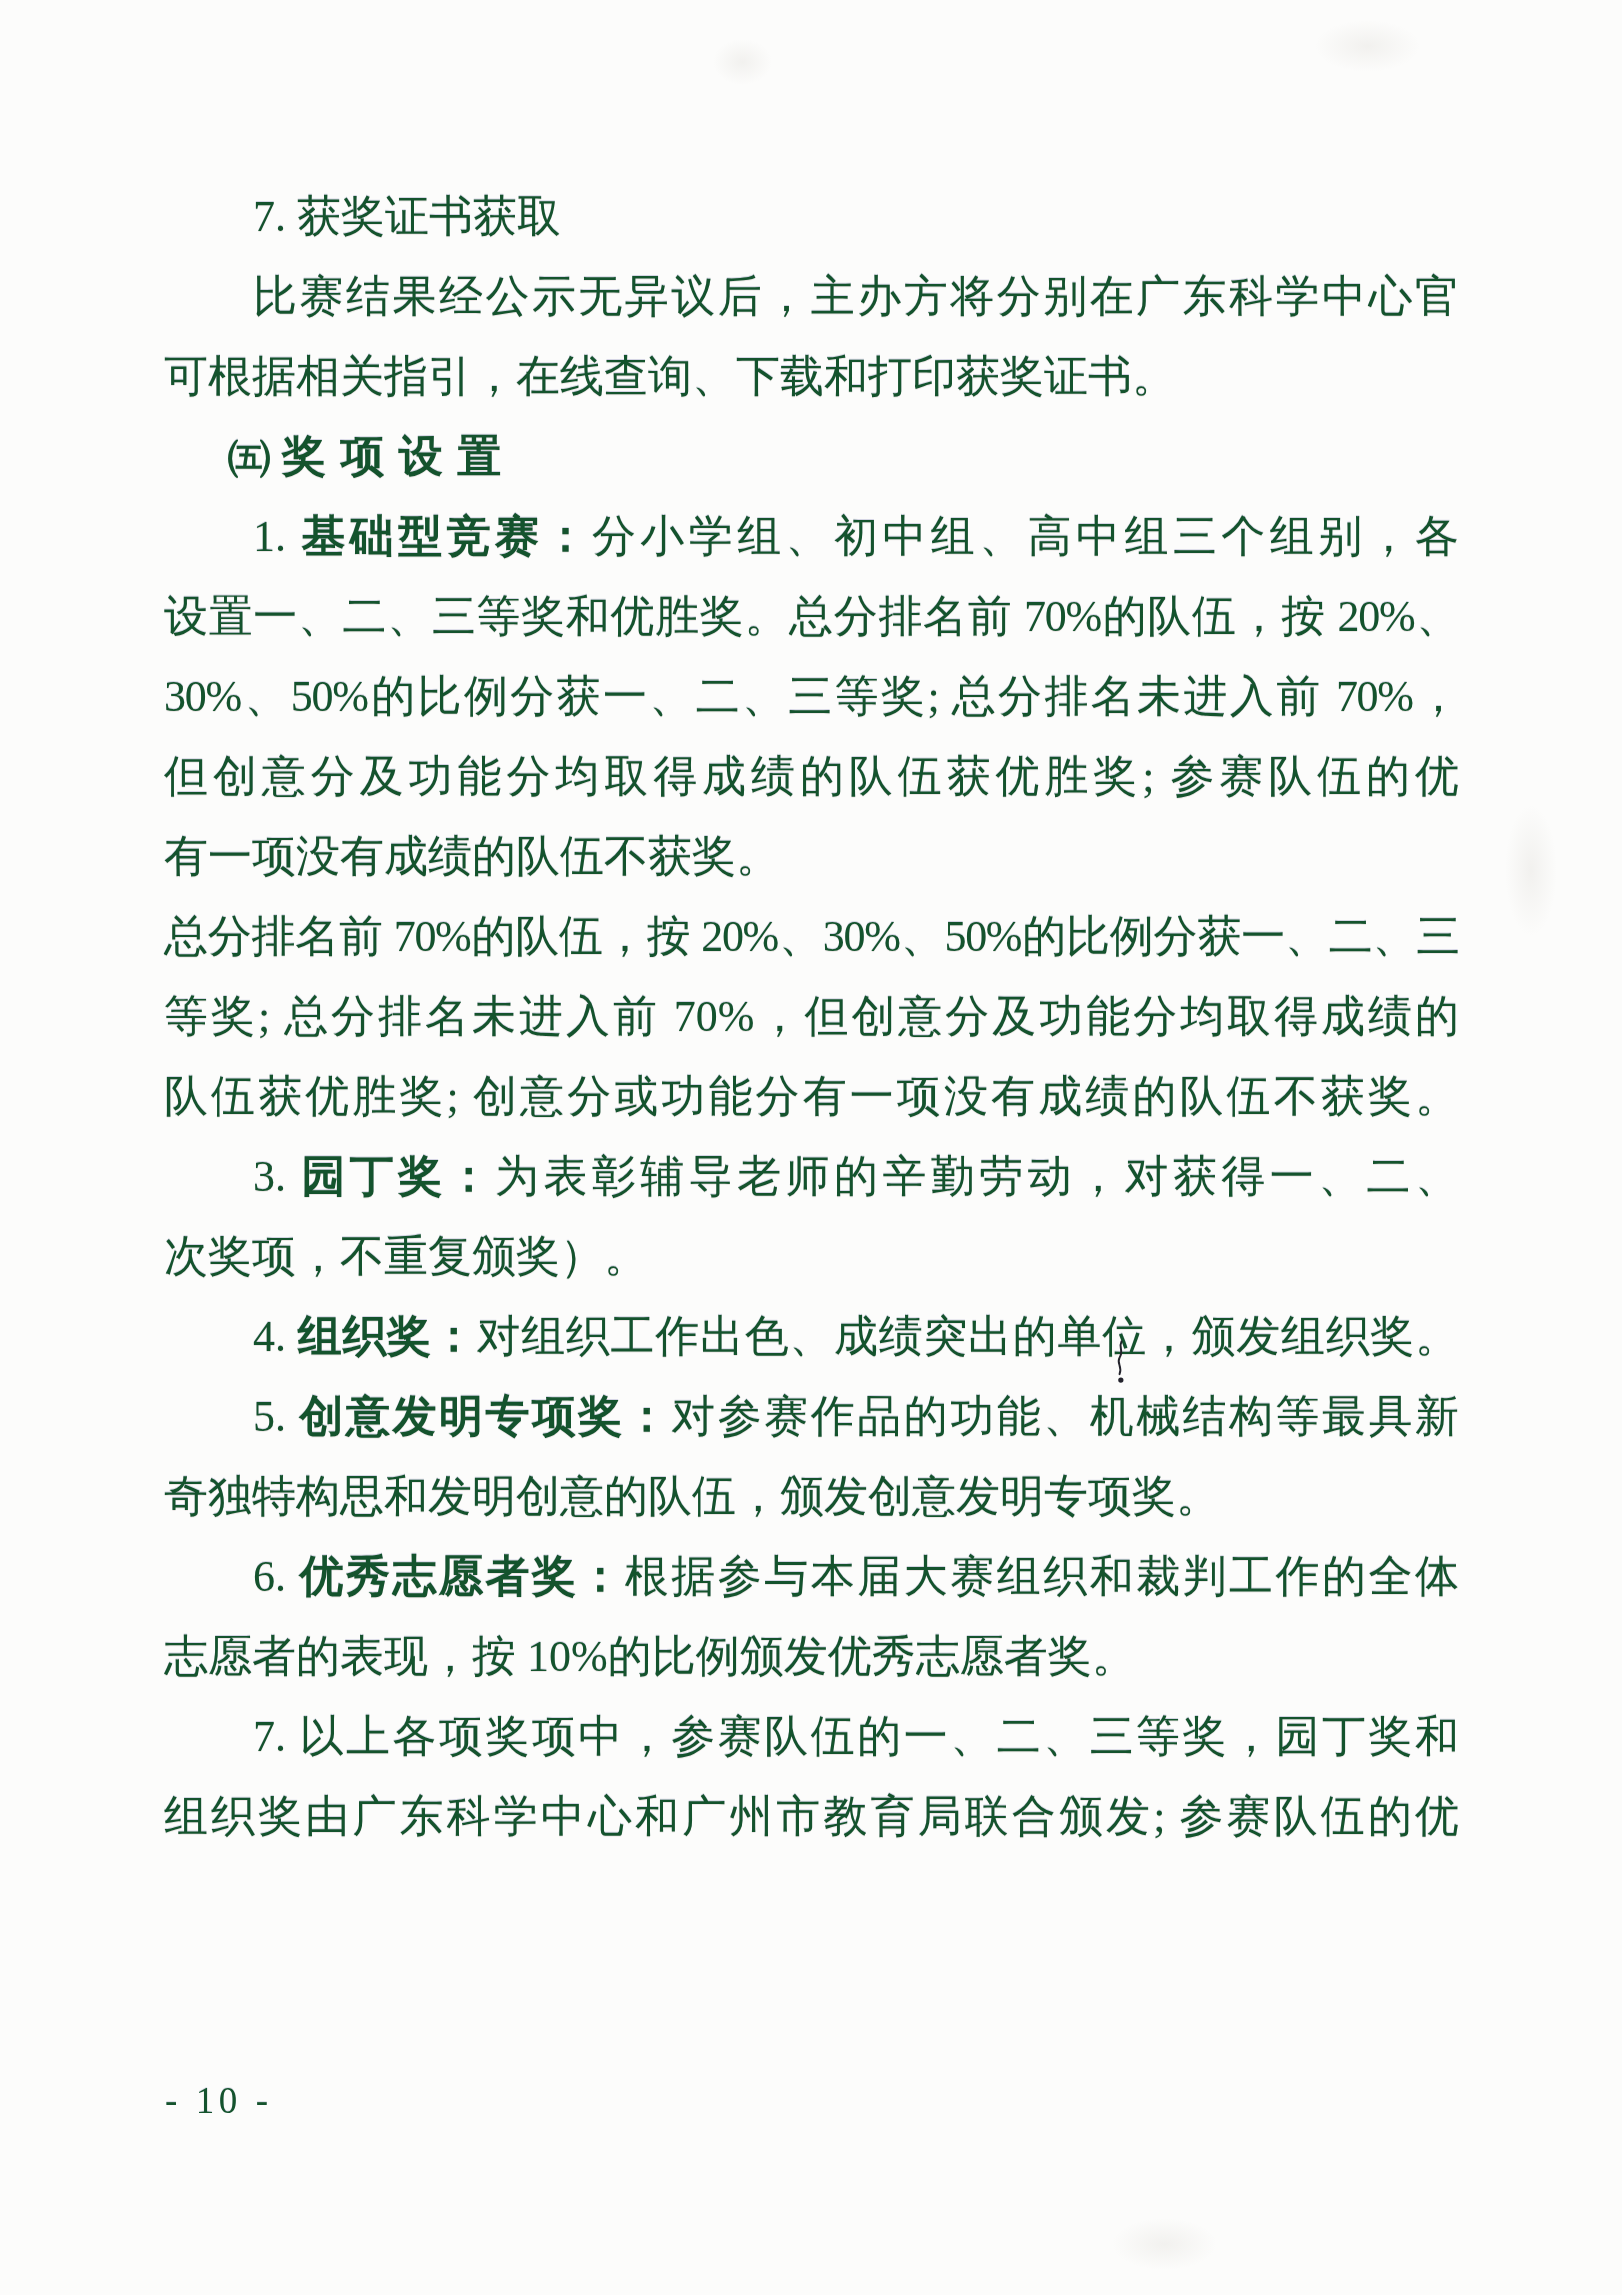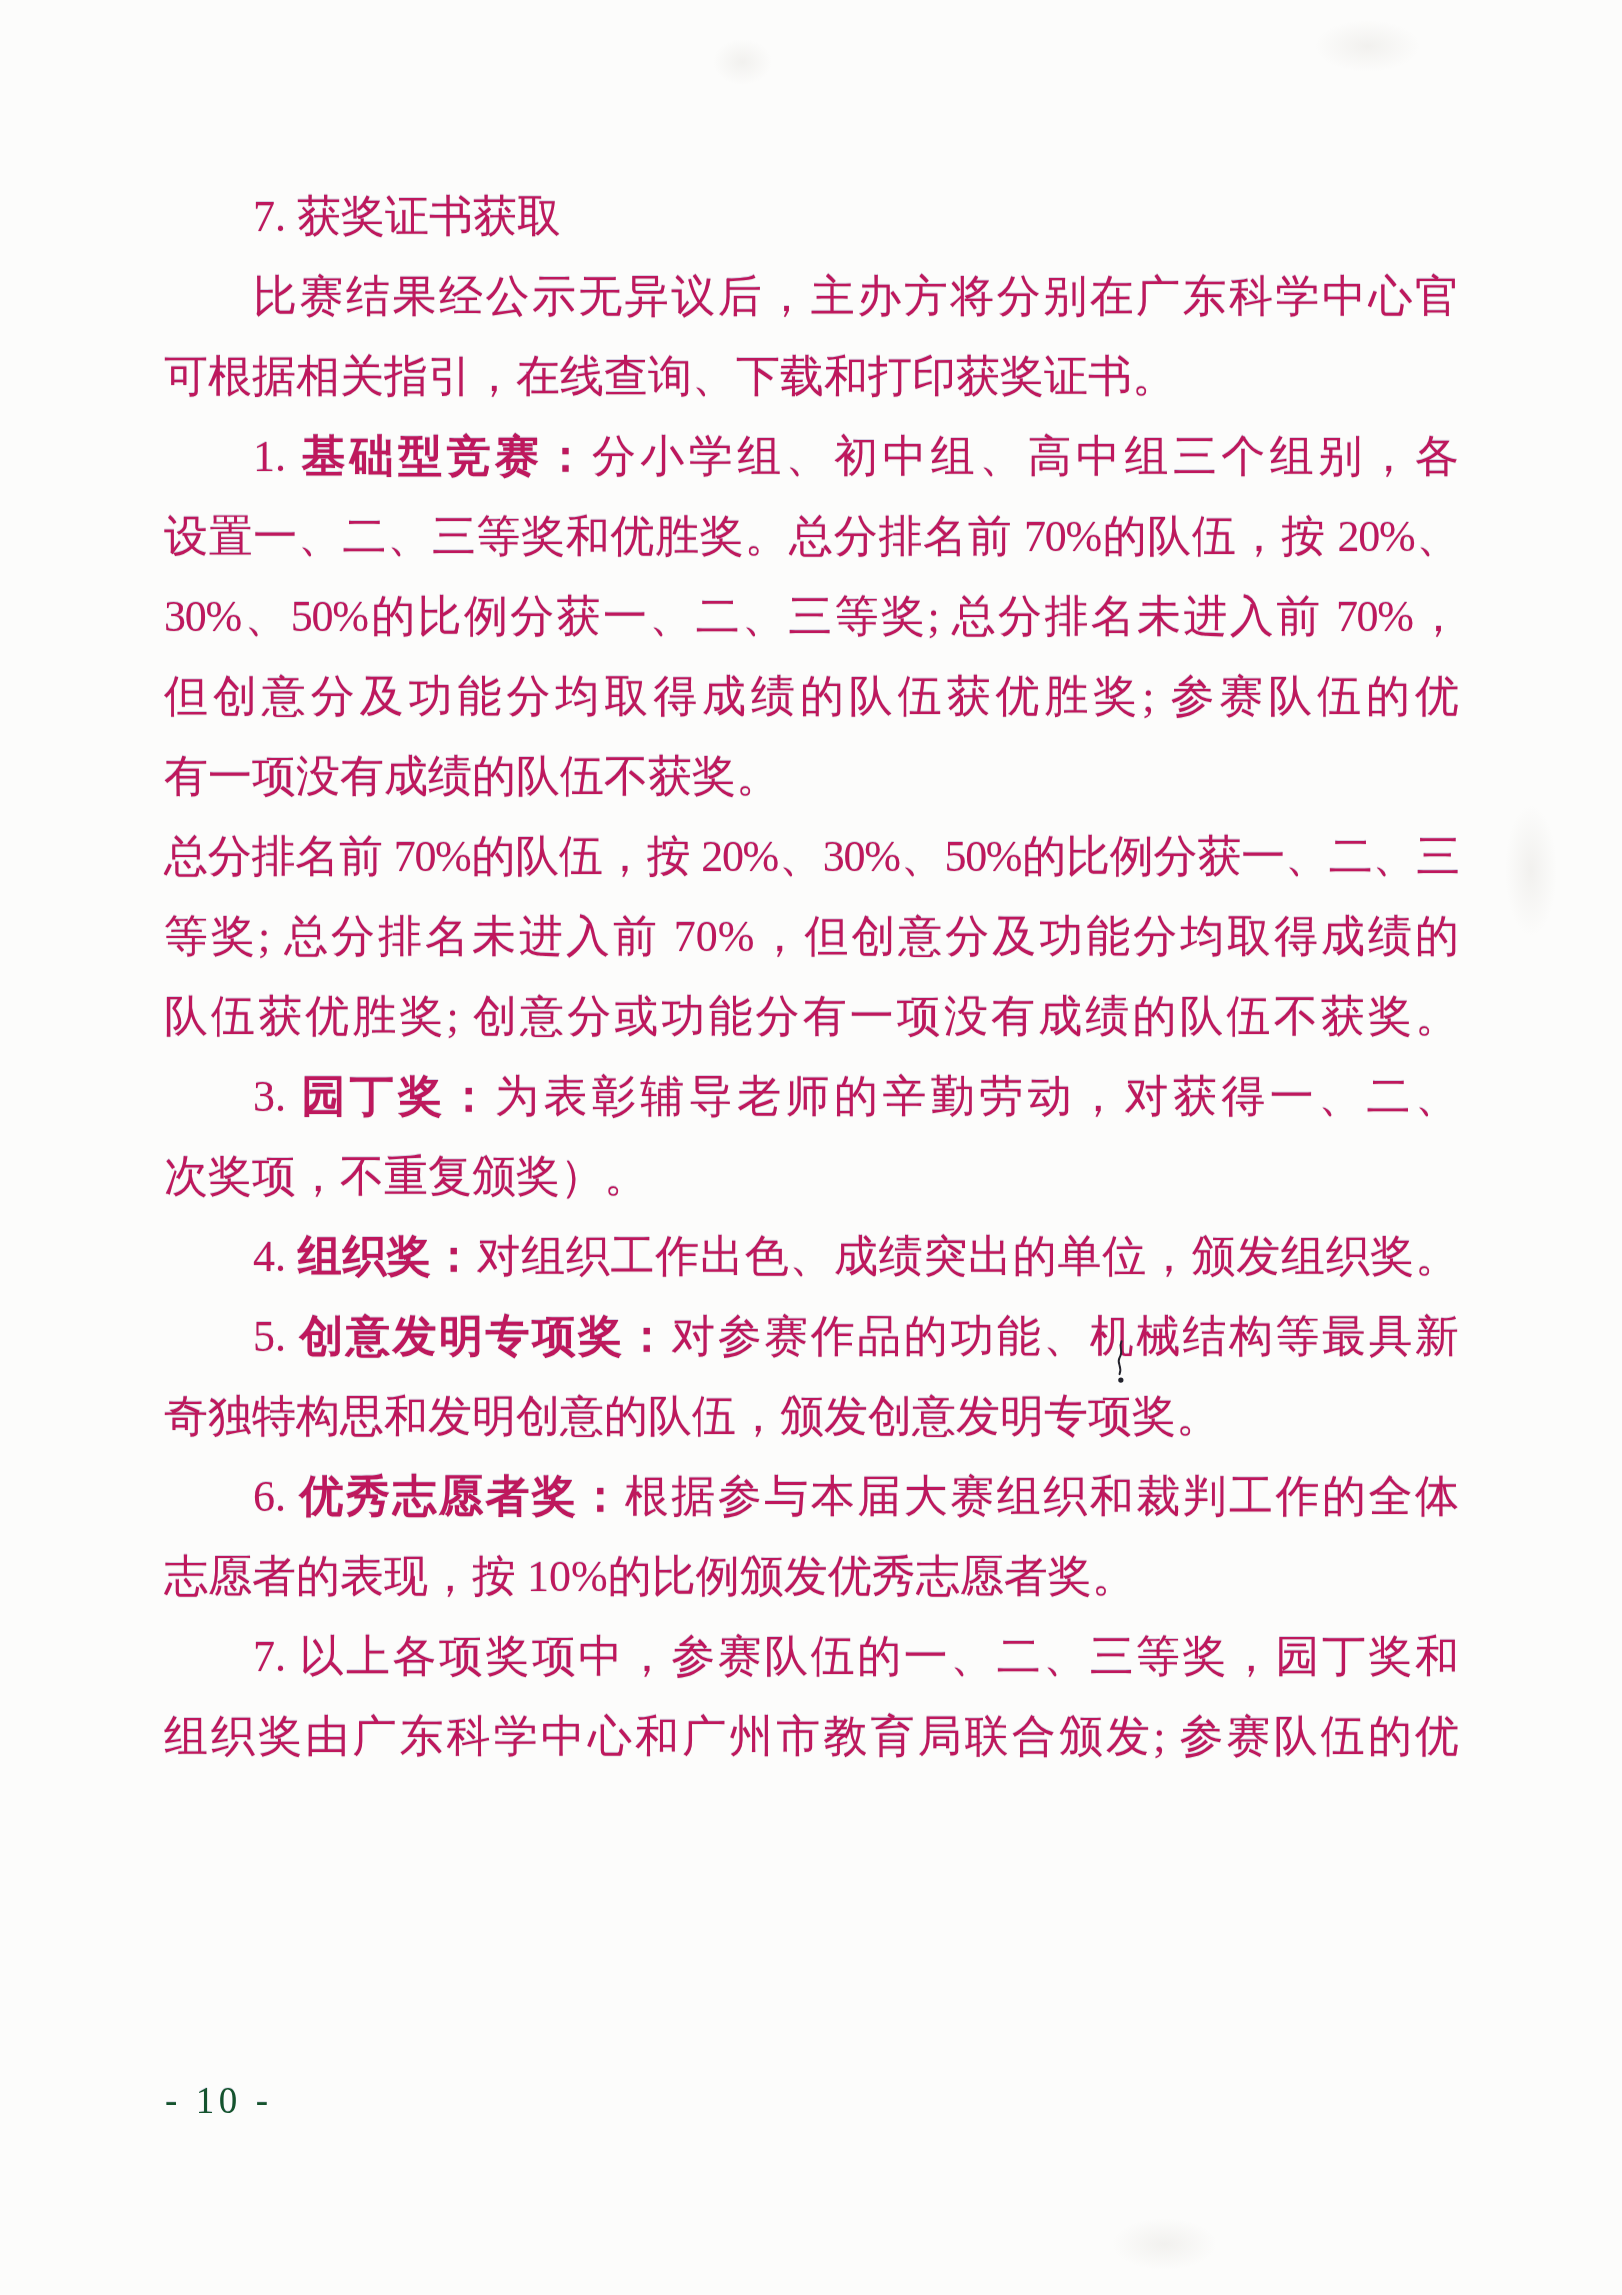--- a/index.html
+++ b/index.html
@@ -16,21 +16,21 @@
     overflow:hidden;
   }
   .text-block{
     position:absolute;
     left:164px;top:177px;width:1295px;
   }
   .line{
     font-size:44px;
     line-height:80px;
     height:80px;
-    color:#be185d;
+    color:#14532d;
     white-space:nowrap;
     text-shadow:0 -0.7px 0 rgba(40,40,130,0.18), 0 1.3px 0 rgba(90,40,40,0.10);
   }
   .line.indent{text-indent:89px;}
   .line.justify{text-align:justify;text-align-last:justify;}
   .line.tight{letter-spacing:-1.3px;}
   .line.heading{text-indent:63px;}
   .run-bold{font-weight:700;}
   .run-regular{font-weight:400;}
   .run-spaced{letter-spacing:14.4px;}
@@ -64,20 +64,21 @@
 
   <div class="smudge s1"></div>
   <div class="smudge s2"></div>
   <div class="smudge s3"></div>
   <div class="smudge s4"></div>
 
   <div class="text-block">
       <div class="line indent"><span class="run-regular">7. 获奖证书获取</span></div>
       <div class="line indent justify"><span class="run-regular">比赛结果经公示无异议后，主办方将分别在广东科学中心官</span></div>
       <div class="line"><span class="run-regular">可根据相关指引，在线查询、下载和打印获奖证书。</span></div>
+      <div class="line heading"><span class="run-bold">㈤ </span><span class="run-bold run-spaced">奖项设置</span></div>
       <div class="line indent justify"><span class="run-regular">1. </span><span class="run-bold">基础型竞赛：</span><span class="run-regular">分小学组、初中组、高中组三个组别，各</span></div>
       <div class="line justify tight"><span class="run-regular">设置一、二、三等奖和优胜奖。总分排名前 70%的队伍，按 20%、</span></div>
       <div class="line justify tight"><span class="run-regular">30%、50%的比例分获一、二、三等奖; 总分排名未进入前 70%，</span></div>
       <div class="line justify"><span class="run-regular">但创意分及功能分均取得成绩的队伍获优胜奖; 参赛队伍的优</span></div>
       <div class="line"><span class="run-regular">有一项没有成绩的队伍不获奖。</span></div>
       <div class="line justify tight"><span class="run-regular">总分排名前 70%的队伍，按 20%、30%、50%的比例分获一、二、三</span></div>
       <div class="line justify"><span class="run-regular">等奖; 总分排名未进入前 70%，但创意分及功能分均取得成绩的</span></div>
       <div class="line justify"><span class="run-regular">队伍获优胜奖; 创意分或功能分有一项没有成绩的队伍不获奖。</span></div>
       <div class="line indent justify"><span class="run-regular">3. </span><span class="run-bold">园丁奖：</span><span class="run-regular">为表彰辅导老师的辛勤劳动，对获得一、二、</span></div>
       <div class="line"><span class="run-regular">次奖项，不重复颁奖）。</span></div>

